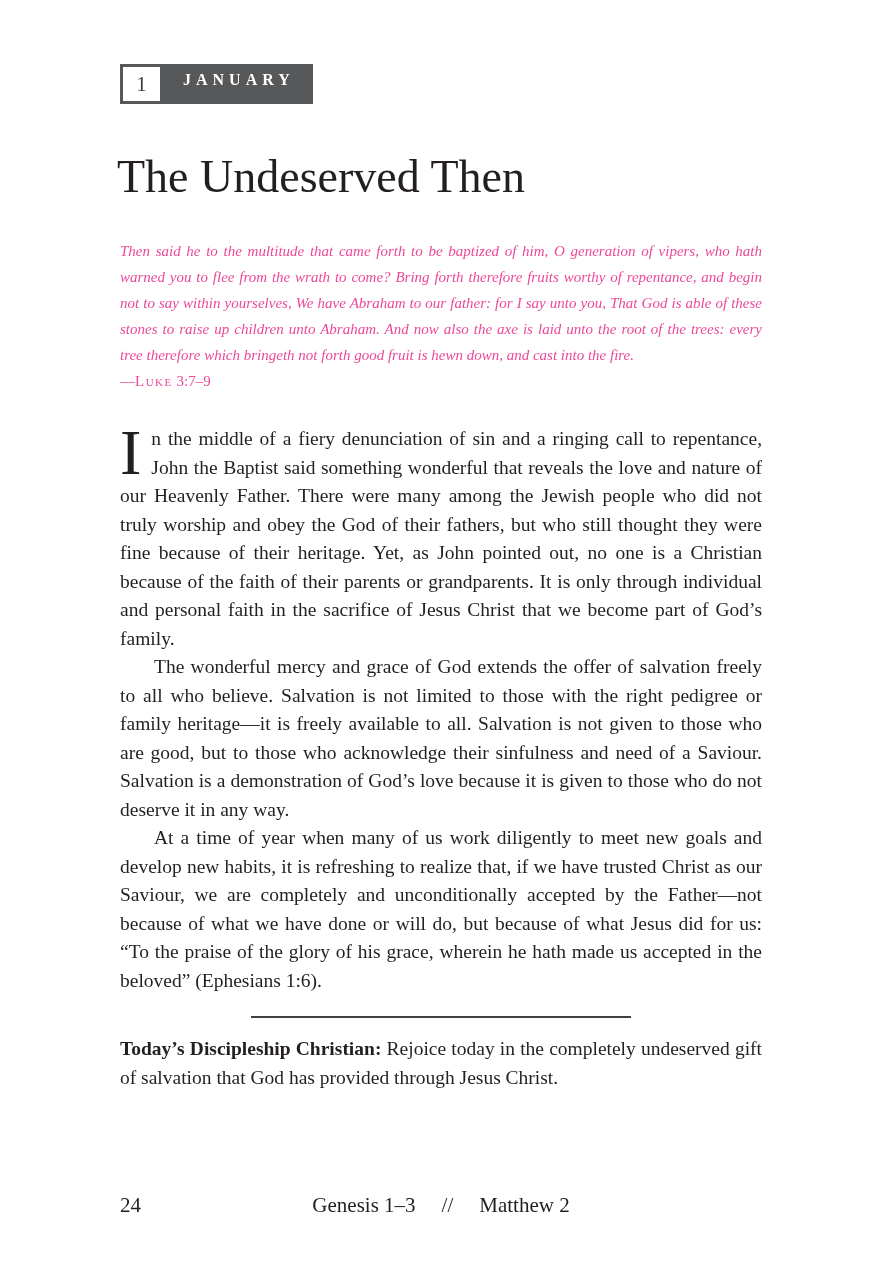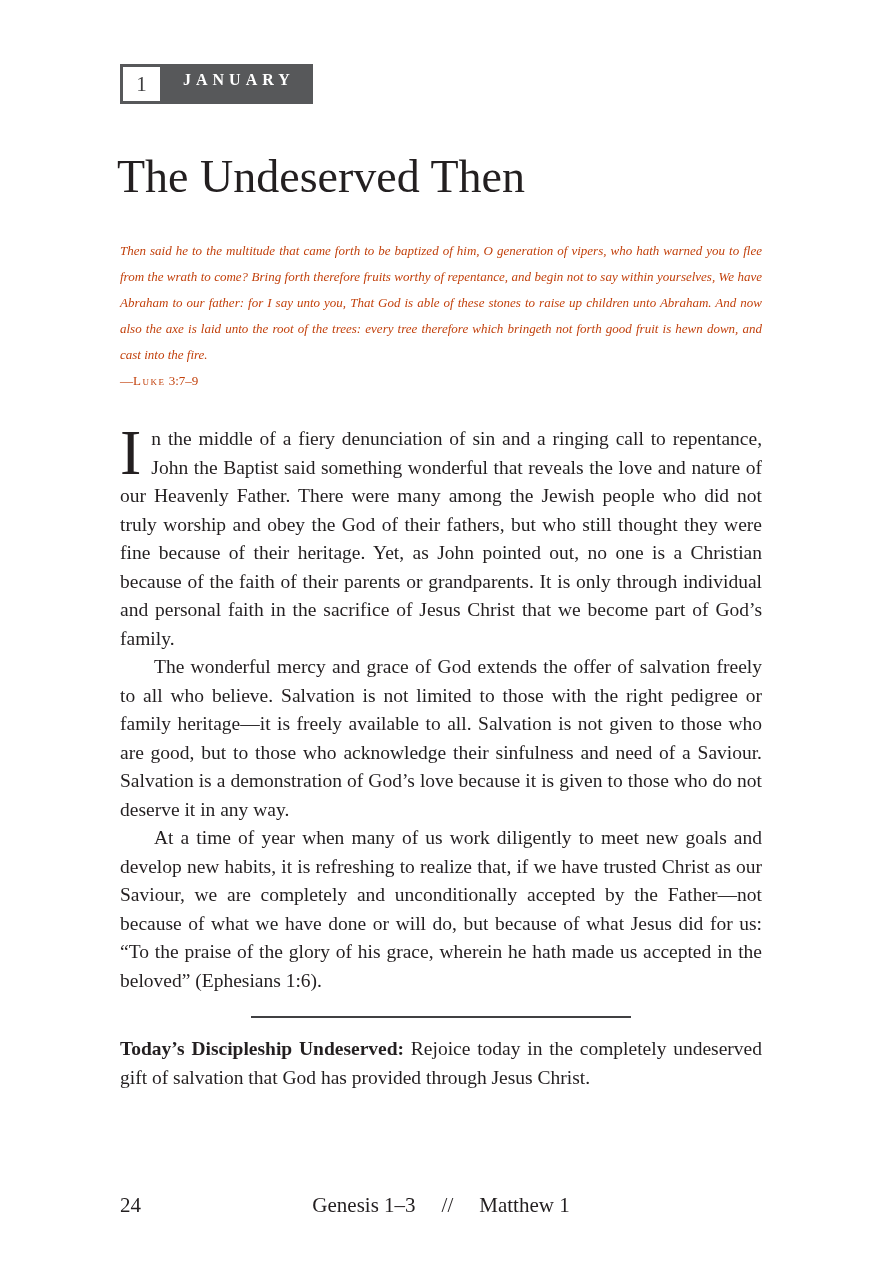--- a/index.html
+++ b/index.html
@@ -60,24 +60,24 @@
     line-height: 1.05;
     font-weight: 500;
     letter-spacing: 0px;
     color: #231f20;
   }
 
   
   .quote {
     margin-top: 37px;
     font-style: italic;
-    font-size: 13px;
+    font-size: 15px;
     line-height: 26px;
     text-align: justify;
-    color: #c2410c;
+    color: #ec4899;
   }
   .quote-ref {
     font-style: normal;
     text-align: left;
   }
   .smallcaps {
     font-variant: small-caps;
     letter-spacing: 1.5px;
   }
 
@@ -154,25 +154,25 @@
     </div>
 
     <div class="body-text">
       <p class="para"><span class="dropcap">I</span><span>n the middle of a fiery denunciation of sin and a ringing call to repentance, John the Baptist said something wonderful that reveals the love and nature of our Heavenly Father. There were many among the Jewish people who did not truly worship and obey the God of their fathers, but who still thought they were fine because of their heritage. Yet, as John pointed out, no one is a Christian because of the faith of their parents or grandparents. It is only through individual and personal faith in the sacrifice of Jesus Christ that we become part of God’s family.</span></p>
       <p class="para indent">The wonderful mercy and grace of God extends the offer of salvation freely to all who believe. Salvation is not limited to those with the right pedigree or family heritage—it is freely available to all. Salvation is not given to those who are good, but to those who acknowledge their sinfulness and need of a Saviour. Salvation is a demonstration of God’s love because it is given to those who do not deserve it in any way.</p>
       <p class="para indent">At a time of year when many of us work diligently to meet new goals and develop new habits, it is refreshing to realize that, if we have trusted Christ as our Saviour, we are completely and unconditionally accepted by the Father—not because of what we have done or will do, but because of what Jesus did for us: “To the praise of the glory of his grace, wherein he hath made us accepted in the beloved” (Ephesians 1:6).</p>
     </div>
 
     <div class="divider"></div>
 
-    <p class="principle"><strong>Today’s Discipleship Undeserved:</strong> <span>Rejoice today in the completely undeserved gift of salvation that God has provided through Jesus Christ.</span></p>
+    <p class="principle"><strong>Today’s Discipleship Christian:</strong> <span>Rejoice today in the completely undeserved gift of salvation that God has provided through Jesus Christ.</span></p>
 
   </div>
 
   <div class="footer">
     <span class="page-num">24</span>
     <div class="readings">
       <span>Genesis 1–3</span>
       <span>//</span>
-      <span>Matthew 1</span>
+      <span>Matthew 2</span>
     </div>
   </div>
 </div>
 
 </body></html>

